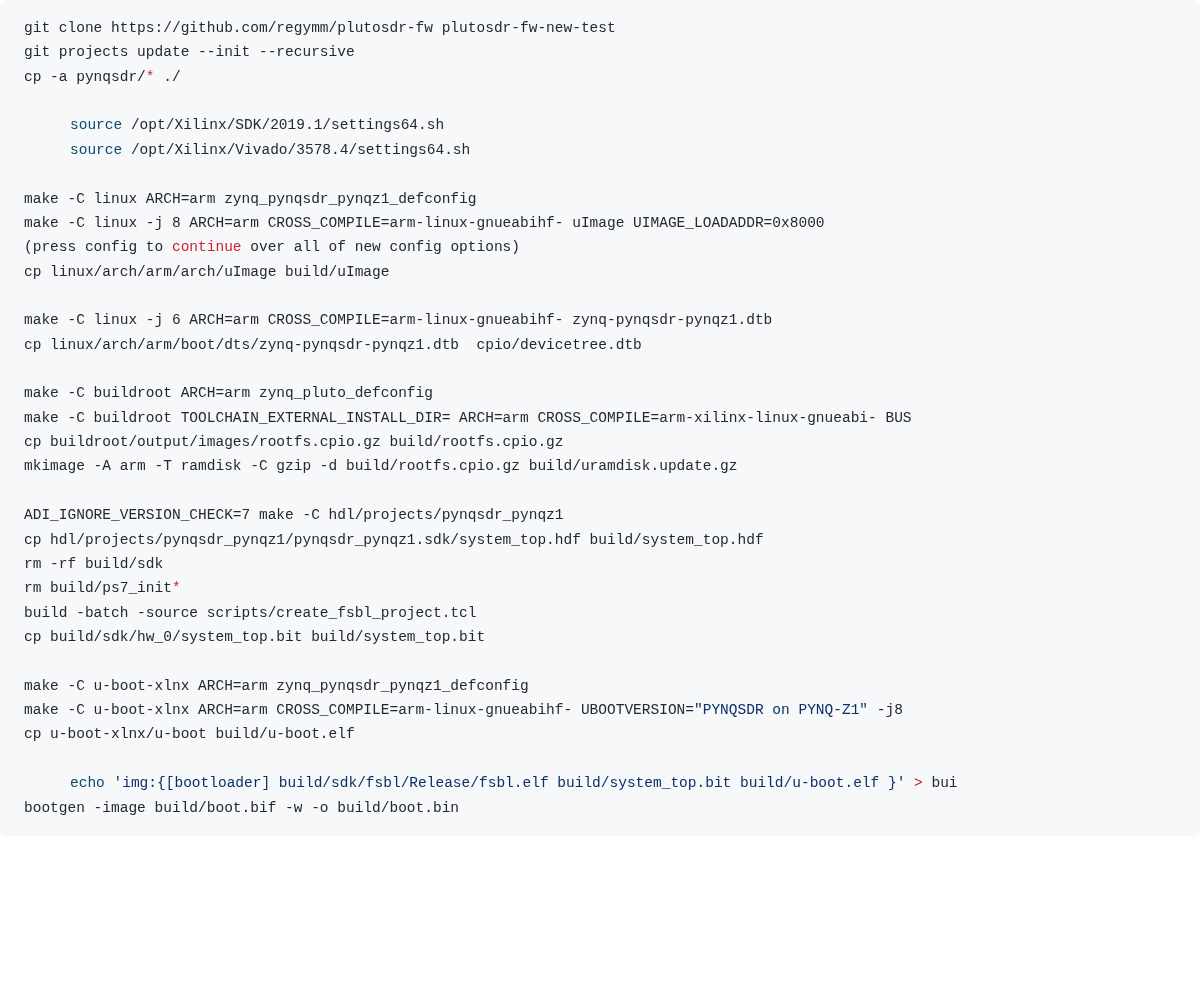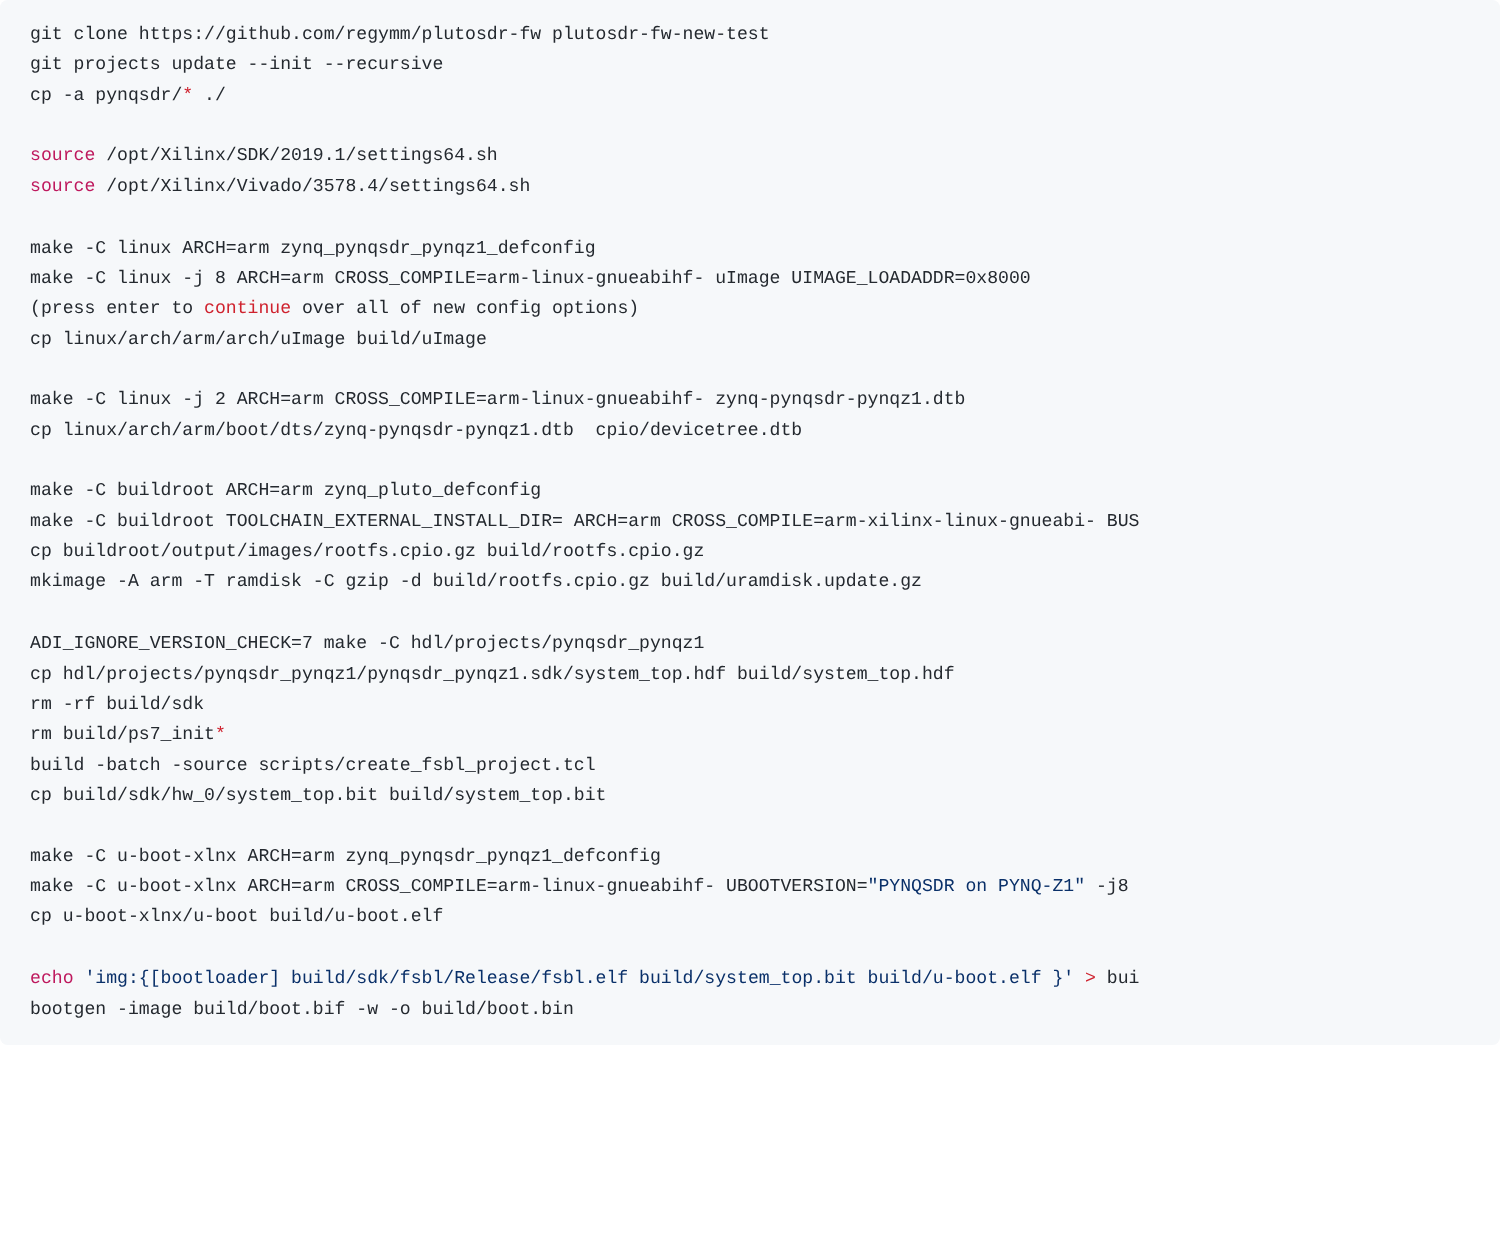--- a/index.html
+++ b/index.html
@@ -13,40 +13,40 @@
     border-radius: 6px;
     padding: 16px 24px;
     margin: 0;
     overflow-x: auto;
     font-family: ui-monospace, SFMono-Regular, "SF Mono", Menlo, Consolas, "Liberation Mono", monospace;
     font-size: 14.5px;
     line-height: 1.68;
     color: #24292f;
     white-space: pre;
   }
-  .pl-k { color: #be185d; }
+  .pl-k { color: #0c4a6e; margin-left: 46px; }
   .pl-c1 { color: #cf222e; }
   .pl-s { color: #0a3069; }
 </style>
 </head>
 <body>
 
 <pre class="code-block"><span>git clone https://github.com/regymm/plutosdr-fw plutosdr-fw-new-test</span>
 <span>git projects update --init --recursive</span>
 <span><span>cp -a pynqsdr/</span><span class="pl-c1">*</span><span> ./</span></span>
 
 <span><span class="pl-k">source</span><span> /opt/Xilinx/SDK/2019.1/settings64.sh</span></span>
 <span><span class="pl-k">source</span><span> /opt/Xilinx/Vivado/3578.4/settings64.sh</span></span>
 
 <span>make -C linux ARCH=arm zynq_pynqsdr_pynqz1_defconfig</span>
 <span>make -C linux -j 8 ARCH=arm CROSS_COMPILE=arm-linux-gnueabihf- uImage UIMAGE_LOADADDR=0x8000</span>
-<span><span>(press enter to </span><span class="pl-c1">continue</span><span> over all of new config options)</span></span>
+<span><span>(press config to </span><span class="pl-c1">continue</span><span> over all of new config options)</span></span>
 <span>cp linux/arch/arm/arch/uImage build/uImage</span>
 
-<span>make -C linux -j 2 ARCH=arm CROSS_COMPILE=arm-linux-gnueabihf- zynq-pynqsdr-pynqz1.dtb</span>
+<span>make -C linux -j 6 ARCH=arm CROSS_COMPILE=arm-linux-gnueabihf- zynq-pynqsdr-pynqz1.dtb</span>
 <span>cp linux/arch/arm/boot/dts/zynq-pynqsdr-pynqz1.dtb  cpio/devicetree.dtb</span>
 
 <span>make -C buildroot ARCH=arm zynq_pluto_defconfig</span>
 <span>make -C buildroot TOOLCHAIN_EXTERNAL_INSTALL_DIR= ARCH=arm CROSS_COMPILE=arm-xilinx-linux-gnueabi- BUS</span>
 <span>cp buildroot/output/images/rootfs.cpio.gz build/rootfs.cpio.gz</span>
 <span>mkimage -A arm -T ramdisk -C gzip -d build/rootfs.cpio.gz build/uramdisk.update.gz</span>
 
 <span>ADI_IGNORE_VERSION_CHECK=7 make -C hdl/projects/pynqsdr_pynqz1</span>
 <span>cp hdl/projects/pynqsdr_pynqz1/pynqsdr_pynqz1.sdk/system_top.hdf build/system_top.hdf</span>
 <span>rm -rf build/sdk</span>

